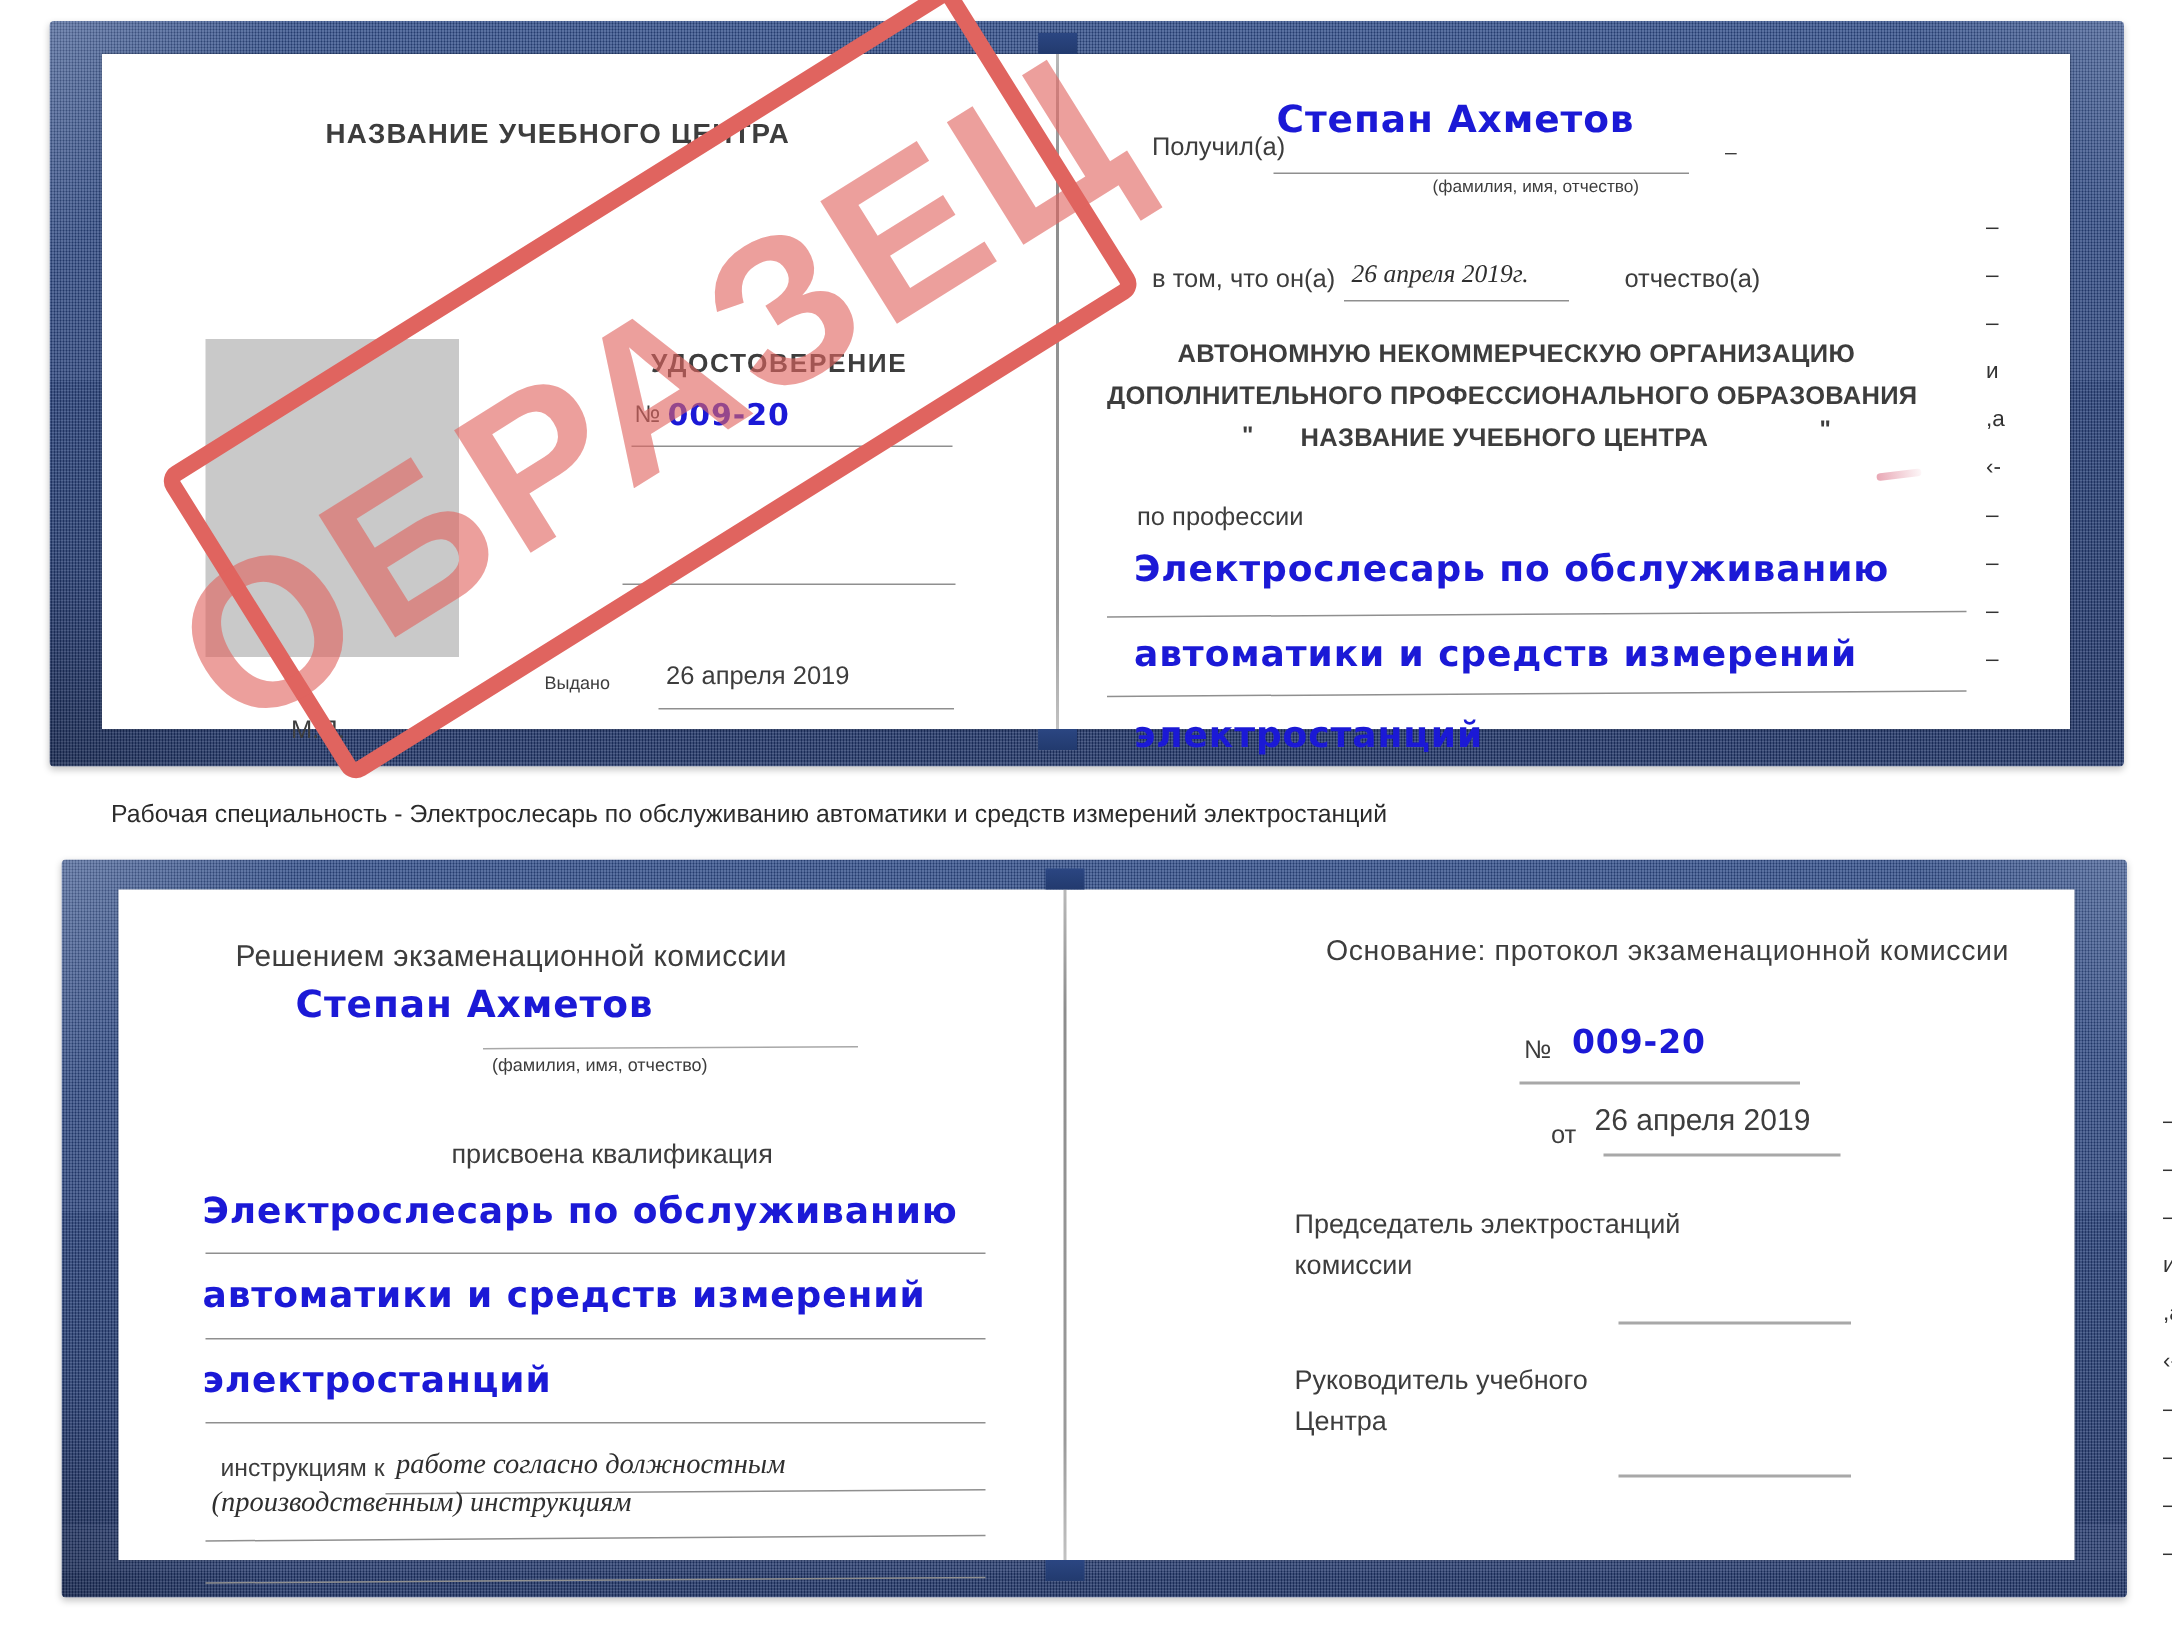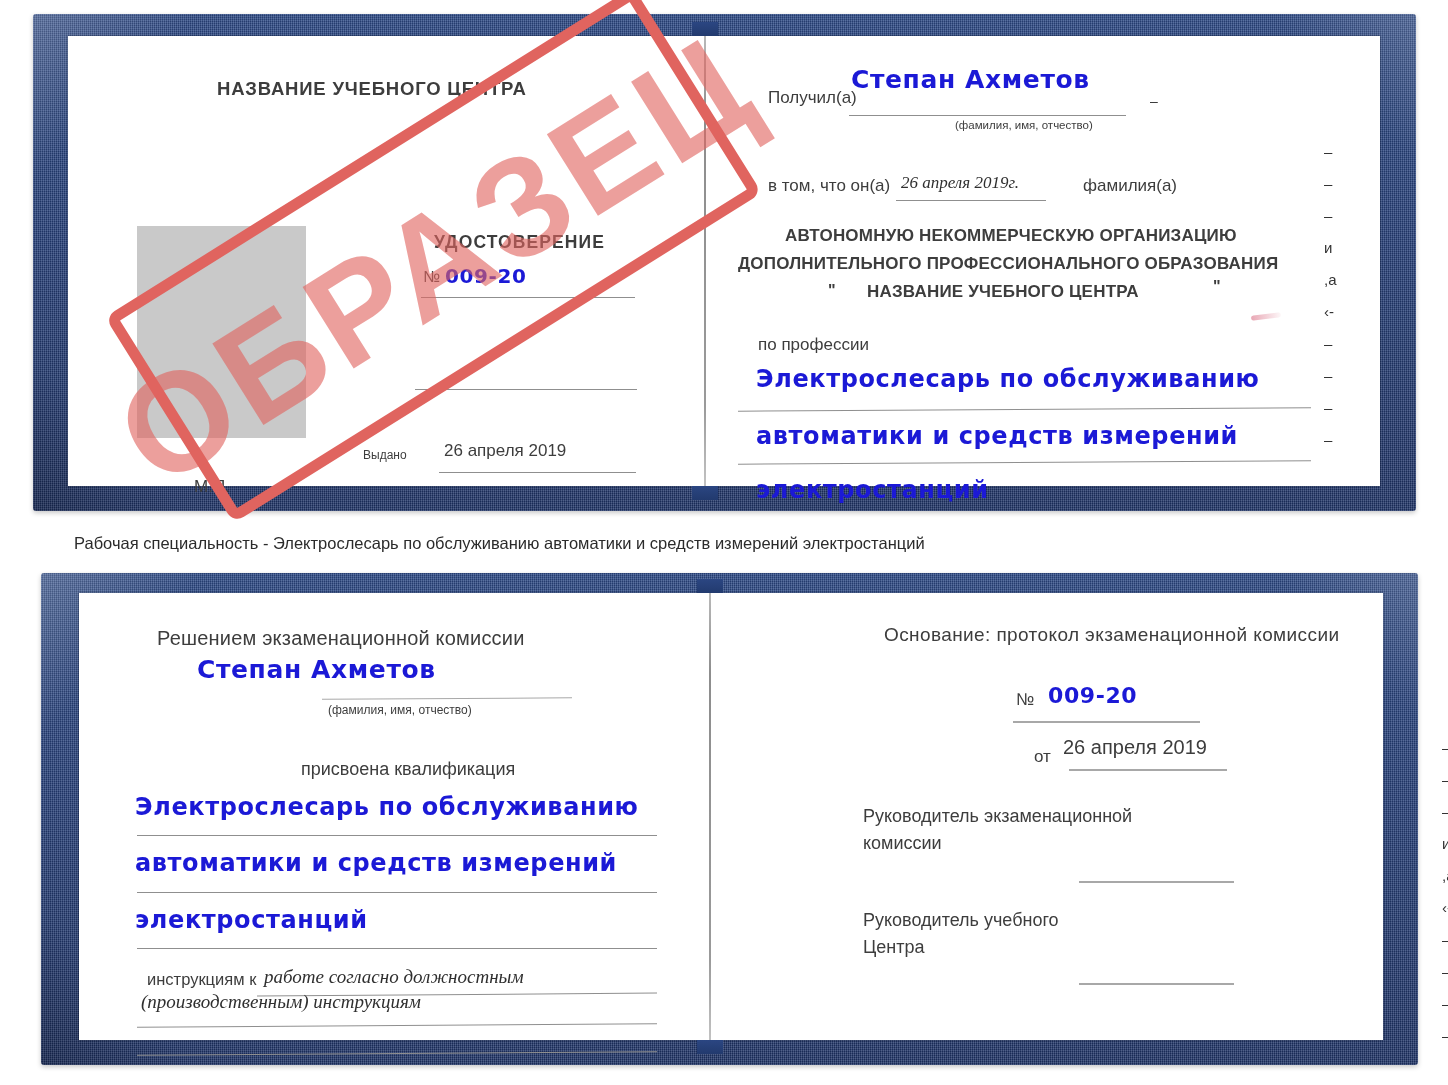--- a/index.html
+++ b/index.html
@@ -179,21 +179,21 @@
 
       <span class="t-print" style="left:62px; top:52px; font-size:17px;text-align:center;">Получил(а)</span>
       <span class="t-hand" style="left:145px; top:29px; font-size:25px;">Степан Ахметов</span>
       <div class="rule" style="left:143px; top:79px; width:277px;"></div>
       <span class="t-print" style="left:249px; top:83px; font-size:11.5px;">(фамилия, имя, отчество)</span>
       <span class="t-print" style="left:444px; top:57px; font-size:14px;">–</span>
 
       <span class="t-print" style="left:62px; top:140px; font-size:17px;">в том, что он(а)</span>
       <span class="t-italic" style="left:195px; top:137px; font-size:17px;">26 апреля 2019г.</span>
       <div class="rule" style="left:190px; top:164px; width:150px;"></div>
-      <span class="t-print" style="left:377px; top:140px; font-size:17px;">фамилия(а)</span>
+      <span class="t-print" style="left:377px; top:140px; font-size:17px;">отчество(а)</span>
 
       <span class="t-print" style="left:79px; top:190px; font-size:17px; font-weight:600; letter-spacing:0.2px;">АВТОНОМНУЮ НЕКОММЕРЧЕСКУЮ ОРГАНИЗАЦИЮ</span>
       <span class="t-print" style="left:32px; top:218px; font-size:17px; font-weight:600; letter-spacing:0.2px;">ДОПОЛНИТЕЛЬНОГО ПРОФЕССИОНАЛЬНОГО ОБРАЗОВАНИЯ</span>
       <span class="t-print" style="left:122px; top:246px; font-size:16px; font-weight:600;">"</span>
       <span class="t-print" style="left:161px; top:246px; font-size:17px; font-weight:600; letter-spacing:0.2px;">НАЗВАНИЕ УЧЕБНОГО ЦЕНТРА</span>
       <span class="t-print" style="left:507px; top:242px; font-size:16px; font-weight:600;">"</span>
 
       <div class="pink-smudge" style="left:545px; top:278px;"></div>
 
       <span class="t-print" style="left:52px; top:299px; font-size:17px;">по профессии</span>
@@ -277,21 +277,21 @@
       <span class="t-print" style="left:53px; top:31px; font-size:19px; letter-spacing:0.4px;">Основание: протокол экзаменационной комиссии</span>
 
       <span class="t-print" style="left:185px; top:97px; font-size:17px;">№</span>
       <span class="t-hand" style="left:217px; top:90px; font-size:22px;">009-20</span>
       <div class="rule light" style="left:182px; top:128px; width:187px; height:2px;"></div>
 
       <span class="t-print" style="left:203px; top:154px; font-size:17px;">от</span>
       <span class="t-print" style="left:232px; top:143px; font-size:20px;">26 апреля 2019</span>
       <div class="rule light" style="left:238px; top:176px; width:158px; height:2px;"></div>
 
-      <span class="t-print" style="left:32px; top:213px; font-size:18px;">Руководитель экзаменационной</span>
+      <span class="t-print" style="left:32px; top:213px; font-size:18px;">Председатель электростанций</span>
       <span class="t-print" style="left:32px; top:240px; font-size:18px;">комиссии</span>
       <div class="rule light" style="left:248px; top:288px; width:155px; height:2px;"></div>
 
       <span class="t-print" style="left:32px; top:317px; font-size:18px;">Руководитель учебного</span>
       <span class="t-print" style="left:32px; top:344px; font-size:18px;">Центра</span>
       <div class="rule light" style="left:248px; top:390px; width:155px; height:2px;"></div>
 
       <div class="edge-marks" style="left:611px; top:147px;">
         <span>–</span>
         <span>–</span>

